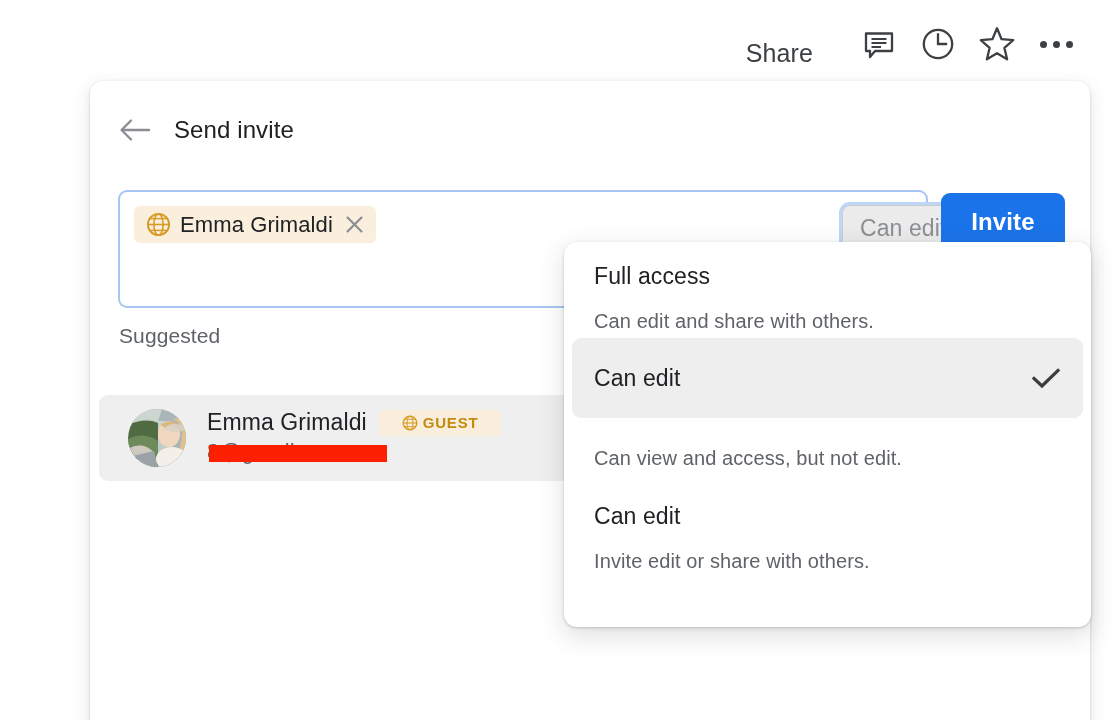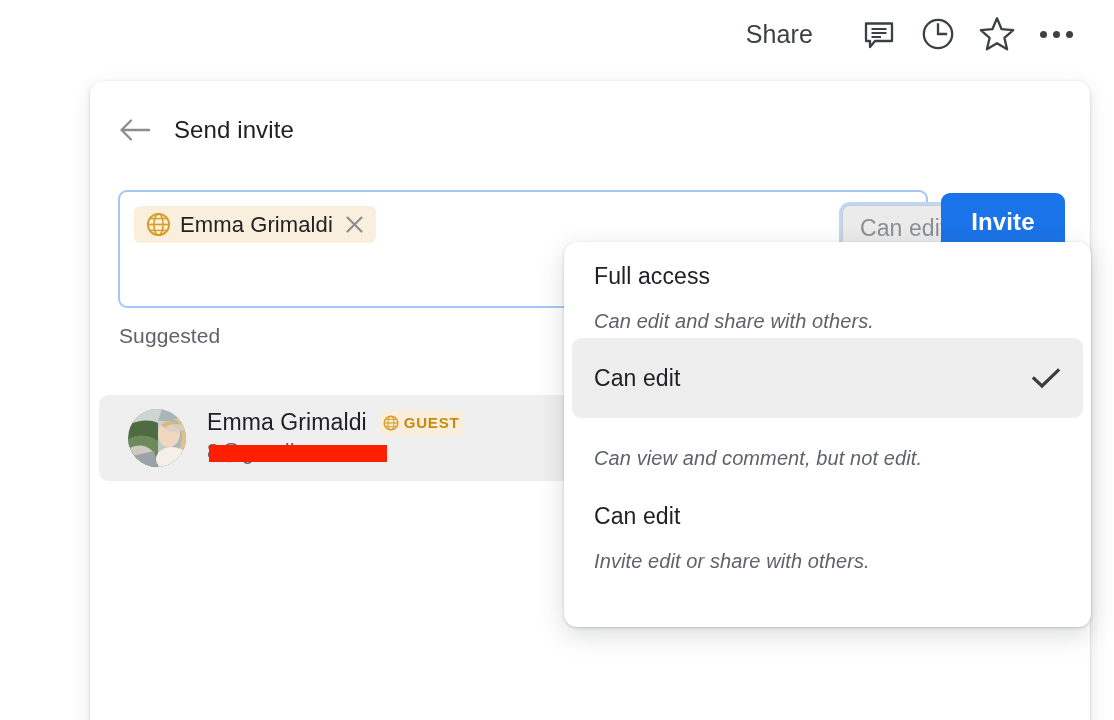--- a/index.html
+++ b/index.html
@@ -20,21 +20,21 @@
     background: #ffffff;
   }
 
   
   .topbar {
     position: absolute;
     top: 0; left: 0;
     width: 1114px;
     height: 68px;
     display: flex;
-    align-items: center;
+    align-items: flex-end;
     justify-content: flex-end;
     padding-right: 34px;
     box-sizing: border-box;
     background: #ffffff;
   }
   .share-label {
     font-size: 25px;
     color: #3c4043;
     letter-spacing: 0.1px;
     margin-right: 31px;
@@ -225,21 +225,21 @@
   .person-name {
     font-size: 23px;
     color: #202124;
     letter-spacing: 0.1px;
   }
   .guest-badge {
     display: inline-flex;
     align-items: center;
     gap: 5px;
     height: 26px;
-    padding: 0 4px;
+    padding: 0 23px;
     border-radius: 5px;
     background: #f8eedb;
     box-sizing: border-box;
   }
   .guest-badge-text {
     font-size: 15px;
     font-weight: 700;
     color: #c58b11;
     letter-spacing: 0.8px;
   }
@@ -292,21 +292,20 @@
   .menu-item-texts { display: flex; flex-direction: column; gap: 20px; }
   .menu-item-title {
     font-size: 23px;
     color: #202124;
     letter-spacing: 0.1px;
   }
   .menu-item-desc {
     font-size: 20px;
     color: #5f6368;
     letter-spacing: 0.1px;
-    font-style: italic;
   }
   .menu-check { display: flex; align-items: center; }
 </style>
 </head>
 <body>
 
 <div id="root">
 
   <div class="topbar">
     <div class="share-label">Share</div>
@@ -458,21 +457,21 @@
       </div>
       <span class="menu-check">
         <svg width="30" height="24" viewBox="0 0 30 24" fill="none">
           <path d="M3 12.5 L11 20 L27 4.5" stroke="#3c3c38" stroke-width="3.2" stroke-linecap="square" stroke-linejoin="miter"></path>
         </svg>
       </span>
     </div>
 
     <div class="menu-item">
       <div class="menu-item-texts">
-        <span class="menu-item-desc">Can view and comment, but not edit.</span>
+        <span class="menu-item-desc">Can view and access, but not edit.</span>
       </div>
     </div>
 
     <div class="menu-item">
       <div class="menu-item-texts">
         <span class="menu-item-title">Can edit</span>
         <span class="menu-item-desc">Invite edit or share with others.</span>
       </div>
     </div>
   </div>

